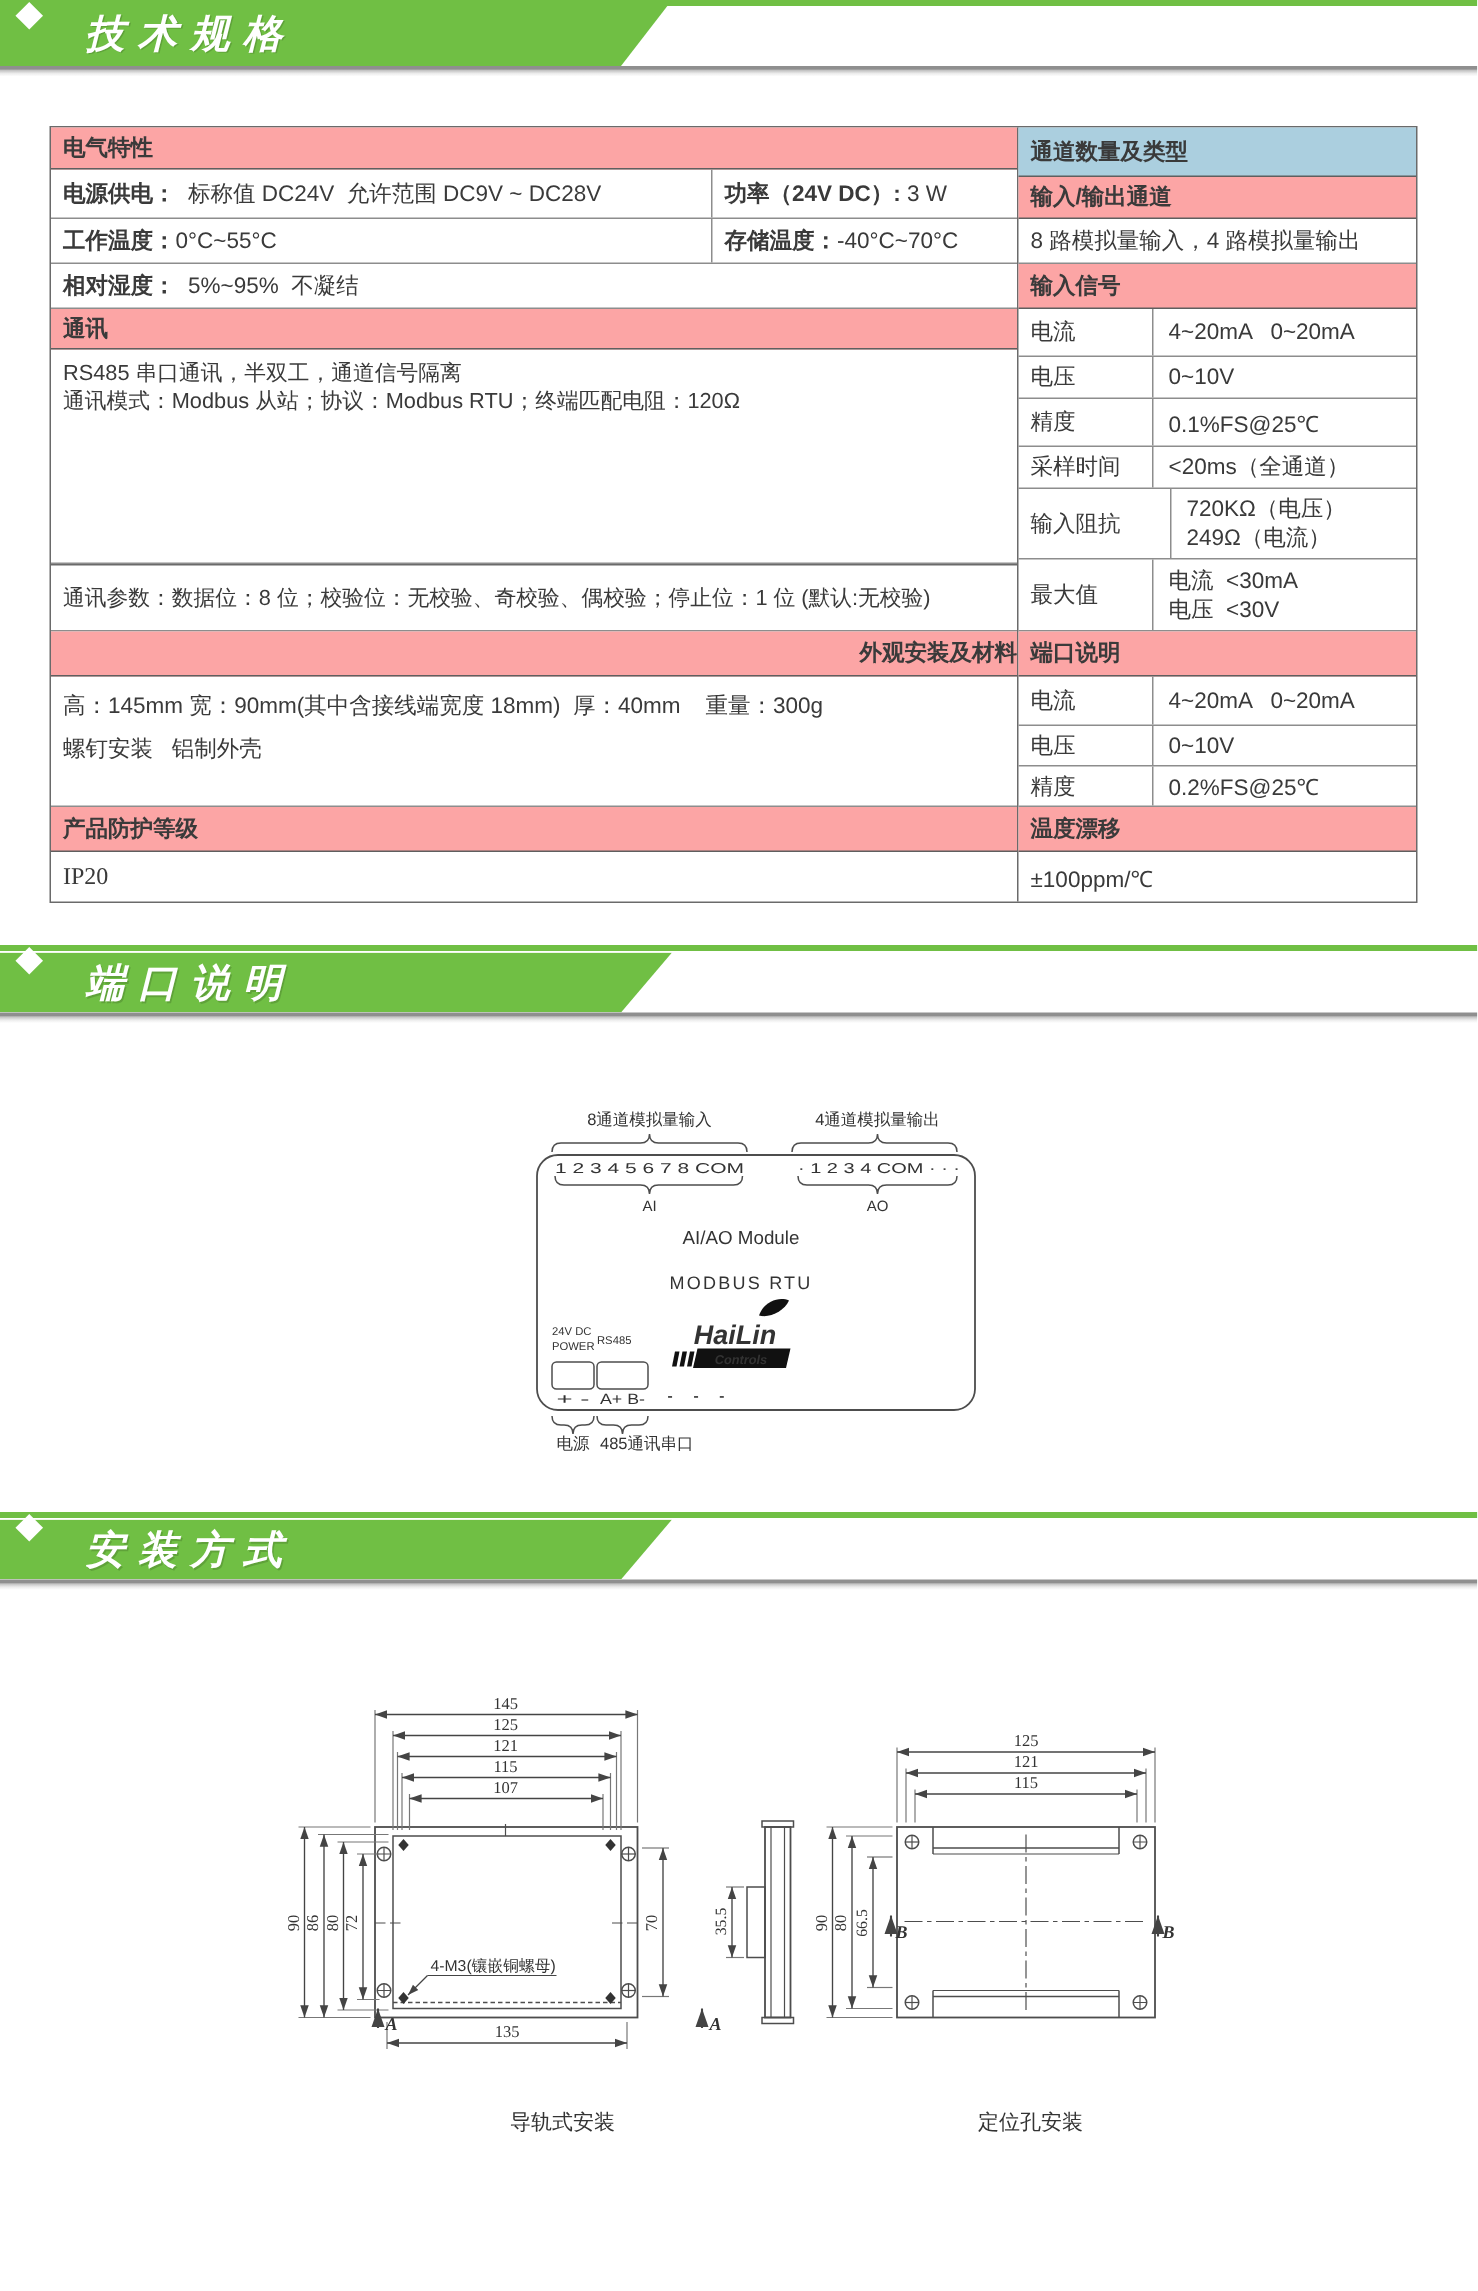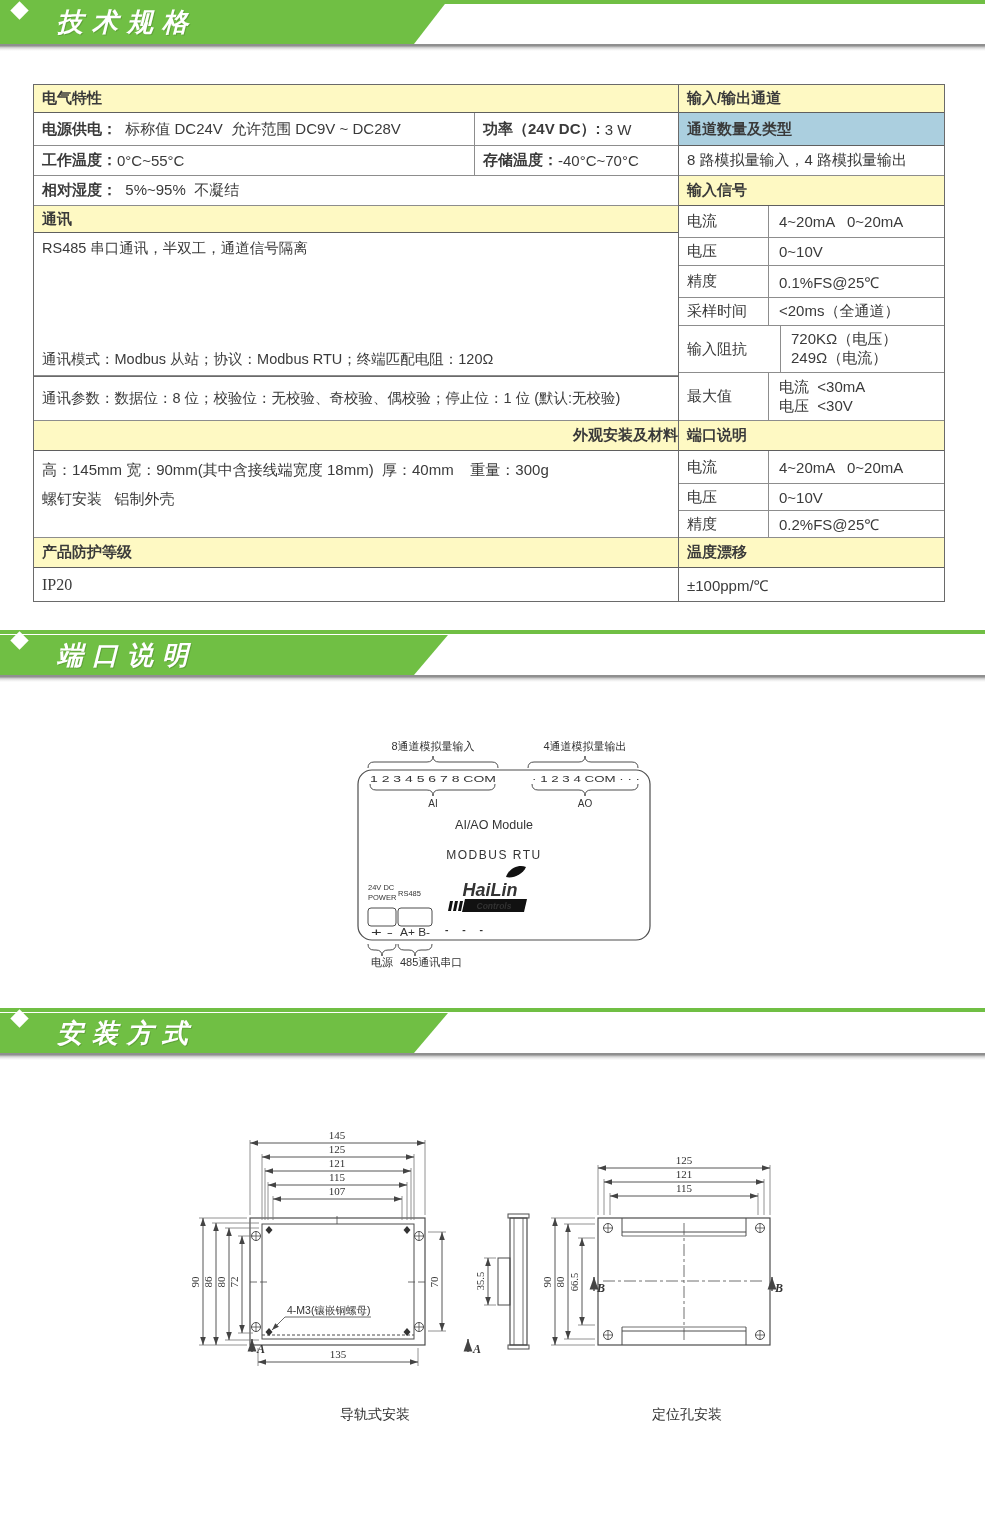--- a/index.html
+++ b/index.html
@@ -21,29 +21,29 @@
     background:linear-gradient(to bottom,#8f8f8f 0,#8f8f8f 2px,#c4c4c4 3px,#ececec 5px,rgba(255,255,255,0));}
   .banner.first .shadow{top:44px;}
 
   
   .spec{position:absolute;left:33px;top:84px;width:912px;border:1px solid #6a6a6a;
         display:flex;box-sizing:border-box;font-size:15px;}
   .col-l{width:645px;border-right:1px solid #6a6a6a;box-sizing:border-box;}
   .col-r{width:265px;}
   .row{box-sizing:border-box;border-bottom:1px solid #8d8d8d;display:flex;align-items:center;}
   .row:last-child{border-bottom:none;}
-  .hrow{background:#fef9c3;font-weight:bold;border-bottom:1px solid #5f5f5f;padding-left:8px;}
+  .hrow{background:#fca5a5;font-weight:bold;border-bottom:1px solid #5f5f5f;padding-left:8px;}
   .cell{padding-left:8px;white-space:pre;overflow:hidden;}
   .b{font-weight:bold;}
   .split{display:flex;align-items:stretch;padding:0;}
   .split .c1{flex:1;display:flex;align-items:center;padding-left:8px;white-space:pre;}
   .split .c2{width:204px;border-left:1px solid #8d8d8d;display:flex;align-items:center;
              padding-left:8px;box-sizing:border-box;white-space:pre;}
-  .block-cell{display:flex;flex-direction:column;justify-content:space-between;
-              align-items:flex-start;padding:6px 8px;white-space:pre;gap:40px;}
+  .block-cell{display:flex;flex-direction:column;justify-content:flex-start;
+              align-items:flex-start;padding:6px 8px;white-space:pre;}
   .thick-top{border-top:1px solid #6a6a6a;}
   
   .lv{padding:0;align-items:center;}
   .lv .lab{width:89px;box-sizing:border-box;padding-left:8px;white-space:pre;}
   .lv .val{flex:1;border-left:1px solid #8d8d8d;align-self:stretch;display:flex;
            flex-direction:column;justify-content:center;padding-left:10px;white-space:pre;}
 
   
   .module-wrap{position:absolute;left:340px;top:730px;width:320px;height:250px;}
   .drawings-wrap{position:absolute;left:175px;top:1120px;width:620px;height:320px;}
@@ -100,25 +100,25 @@
       </div>
       <div class="row hrow" style="height:30px;">
         <span>产品防护等级</span>
       </div>
       <div class="row cell" style="height:33px;font-family:'Liberation Serif',serif;font-size:16px;">
         <span>IP20</span>
       </div>
     </div>
 
     <div class="col-r">
+      <div class="row hrow" style="height:33px;background:#abcfdf;">
+        <span>通道数量及类型</span>
+      </div>
       <div class="row hrow" style="height:28px;">
         <span>输入/输出通道</span>
-      </div>
-      <div class="row hrow" style="height:33px;background:#abcfdf;">
-        <span>通道数量及类型</span>
       </div>
       <div class="row cell" style="height:30px;">
         <span>8 路模拟量输入，4 路模拟量输出</span>
       </div>
       <div class="row hrow" style="height:30px;">
         <span>输入信号</span>
       </div>
       <div class="row lv" style="height:32px;">
         <div class="lab">电流</div>
         <div class="val"><span>4~20mA   0~20mA</span></div>

